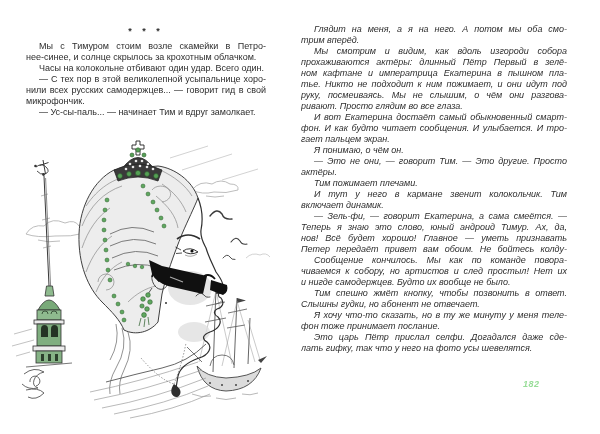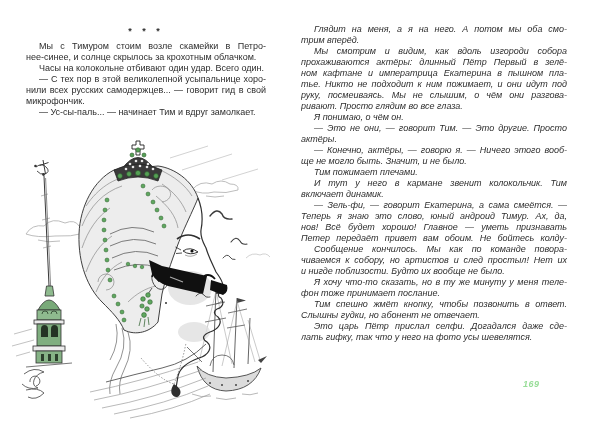--- a/index.html
+++ b/index.html
@@ -278,56 +278,57 @@
         </div>
         <div class="para">
           <div class="line first just">Мы смотрим и видим, как вдоль изгороди собора</div>
           <div class="line just">прохаживаются актёры: длинный Пётр Первый в зелё-</div>
           <div class="line just">ном кафтане и императрица Екатерина в пышном пла-</div>
           <div class="line just">тье. Никто не подходит к ним пожимает, и они идут под</div>
           <div class="line just">руку, посмеиваясь. Мы не слышим, о чём они разгова-</div>
           <div class="line">ривают. Просто глядим во все глаза.</div>
         </div>
         <div class="para">
+          <div class="line first just">И вот Екатерина достаёт самый обыкновенный смарт-</div>
+          <div class="line just">фон. И как будто читает сообщения. И улыбается. И тро-</div>
+          <div class="line">гает пальцем экран.</div>
+        </div>
+        <div class="para">
           <div class="line first">Я понимаю, о чём он.</div>
         </div>
         <div class="para">
           <div class="line first just">— Это не они, — говорит Тим. — Это другие. Просто</div>
           <div class="line">актёры.</div>
-        </div>
-        <div class="para">
-          <div class="line first just">— Конечно, актёры, — говорю я. — Ничего этого вооб-</div>
-          <div class="line">ще не могло быть. Значит, и не было.</div>
         </div>
         <div class="para">
           <div class="line first">Тим пожимает плечами.</div>
         </div>
         <div class="para">
           <div class="line first just">И тут у него в кармане звенит колокольчик. Тим</div>
           <div class="line">включает динамик.</div>
         </div>
         <div class="para">
           <div class="line first just">— Зель-фи, — говорит Екатерина, а сама смеётся. —</div>
           <div class="line just">Теперь я знаю это слово, юный андроид Тимур. Ах, да,</div>
           <div class="line just">нов! Всё будет хорошо! Главное — уметь признавать</div>
           <div class="line just">Петер передаёт привет вам обоим. Не бойтесь колду-</div>
         </div>
         <div class="para">
           <div class="line first just">Сообщение кончилось. Мы как по команде повора-</div>
           <div class="line just">чиваемся к собору, но артистов и след простыл! Нет их</div>
-          <div class="line">и нигде поблизости. Будто их вообще не было.</div>
+          <div class="line">и нигде самодержцев. Будто их вообще не было.</div>
+        </div>
+        <div class="para">
+          <div class="line first just">Тим спешно жмёт кнопку, чтобы позвонить в ответ.</div>
+          <div class="line">Слышны гудки, но абонент не отвечает.</div>
         </div>
         <div class="para">
           <div class="line first just">Я хочу что-то сказать, но в ту же минуту у меня теле-</div>
           <div class="line">фон тоже принимает послание.</div>
         </div>
         <div class="para">
-          <div class="line first just">Тим спешно жмёт кнопку, чтобы позвонить в ответ.</div>
-          <div class="line">Слышны гудки, но абонент не отвечает.</div>
-        </div>
-        <div class="para">
           <div class="line first just">Это царь Пётр прислал селфи. Догадался даже сде-</div>
           <div class="line">лать гифку, так что у него на фото усы шевелятся.</div>
         </div>
       </div>
   </div>
-  <div id="page-num" style="color: rgb(152, 221, 152);">169</div>
+  <div id="page-num" style="color: rgb(152, 221, 152);">182</div>
 </div>
 
 </body></html>

